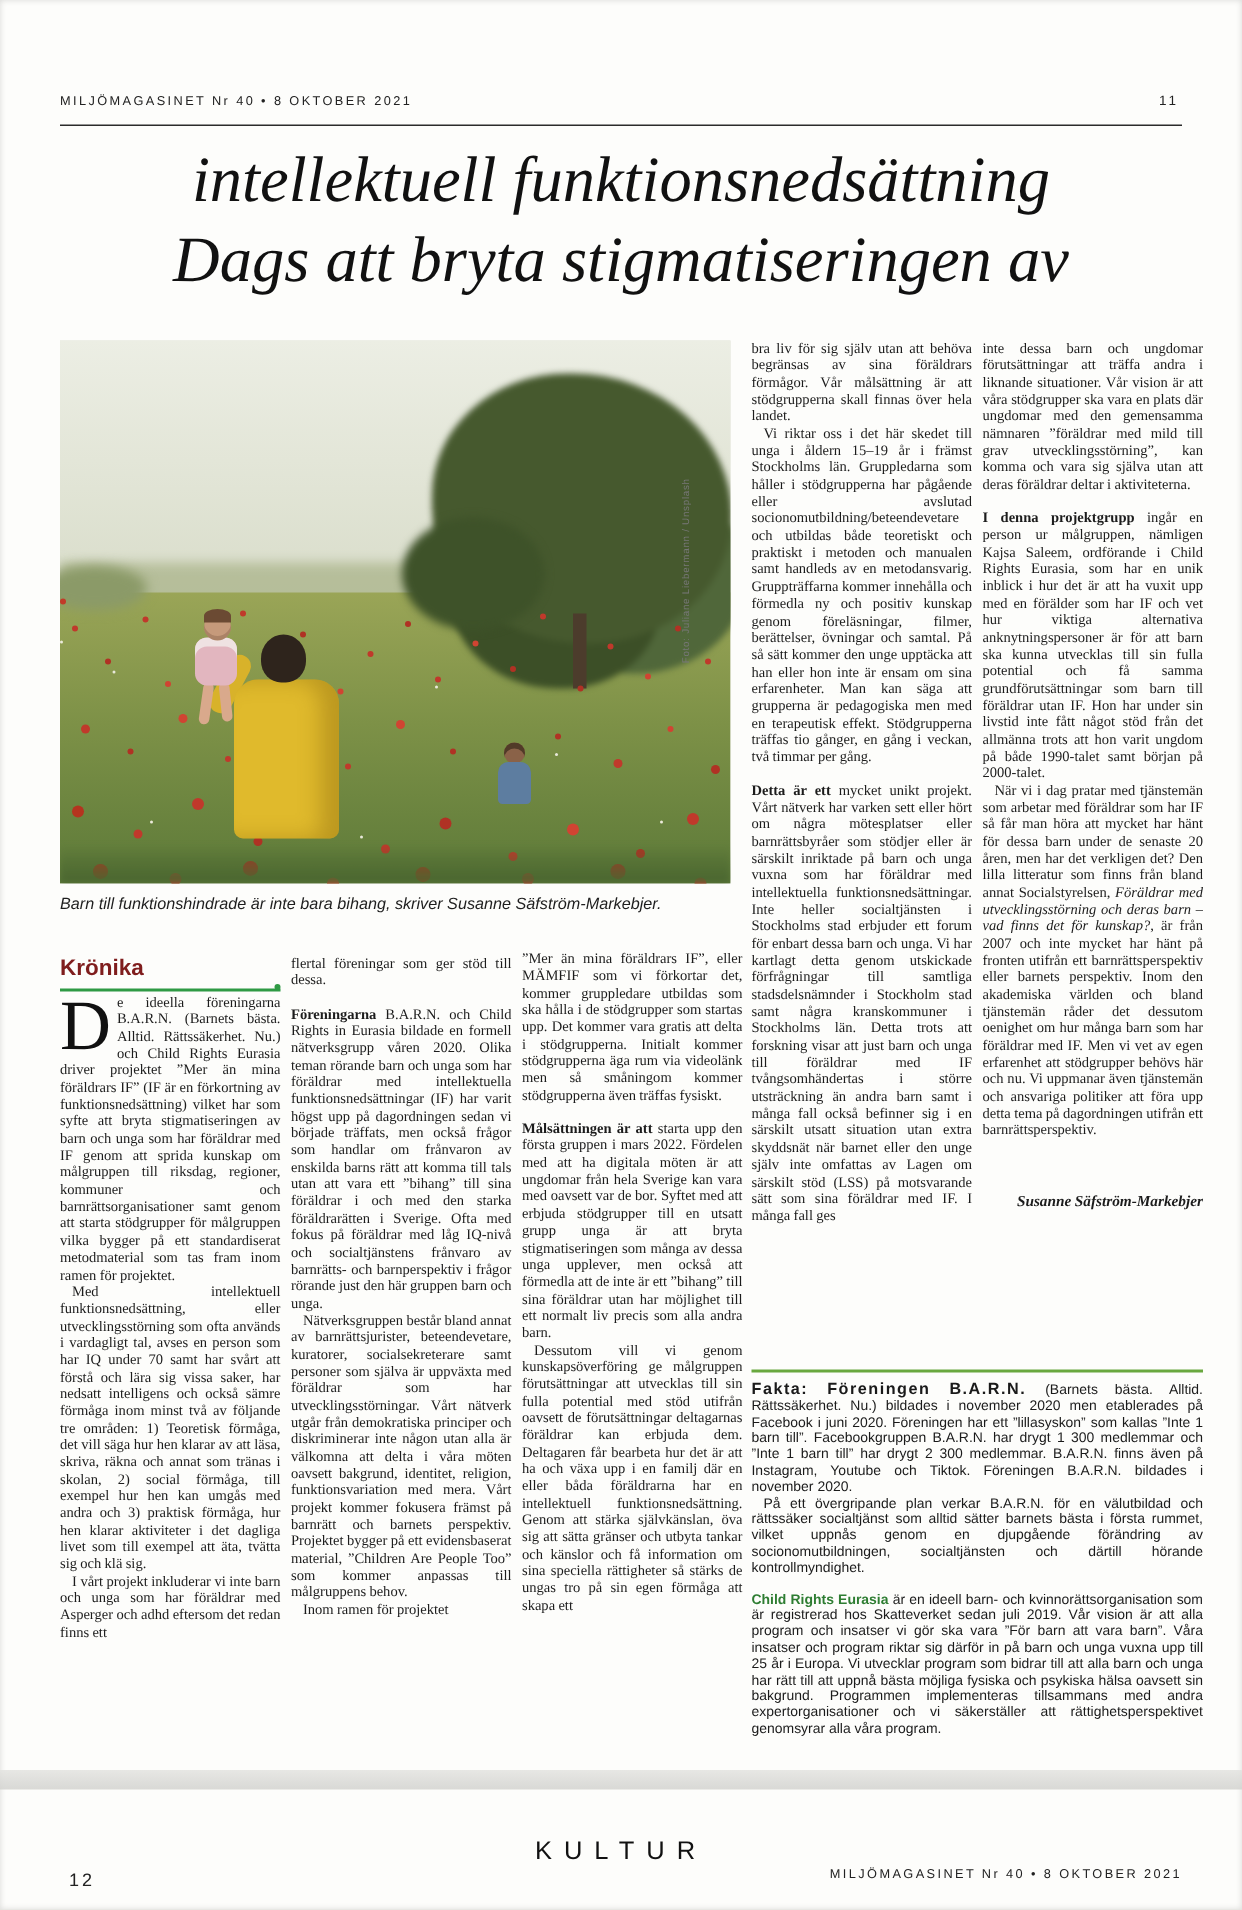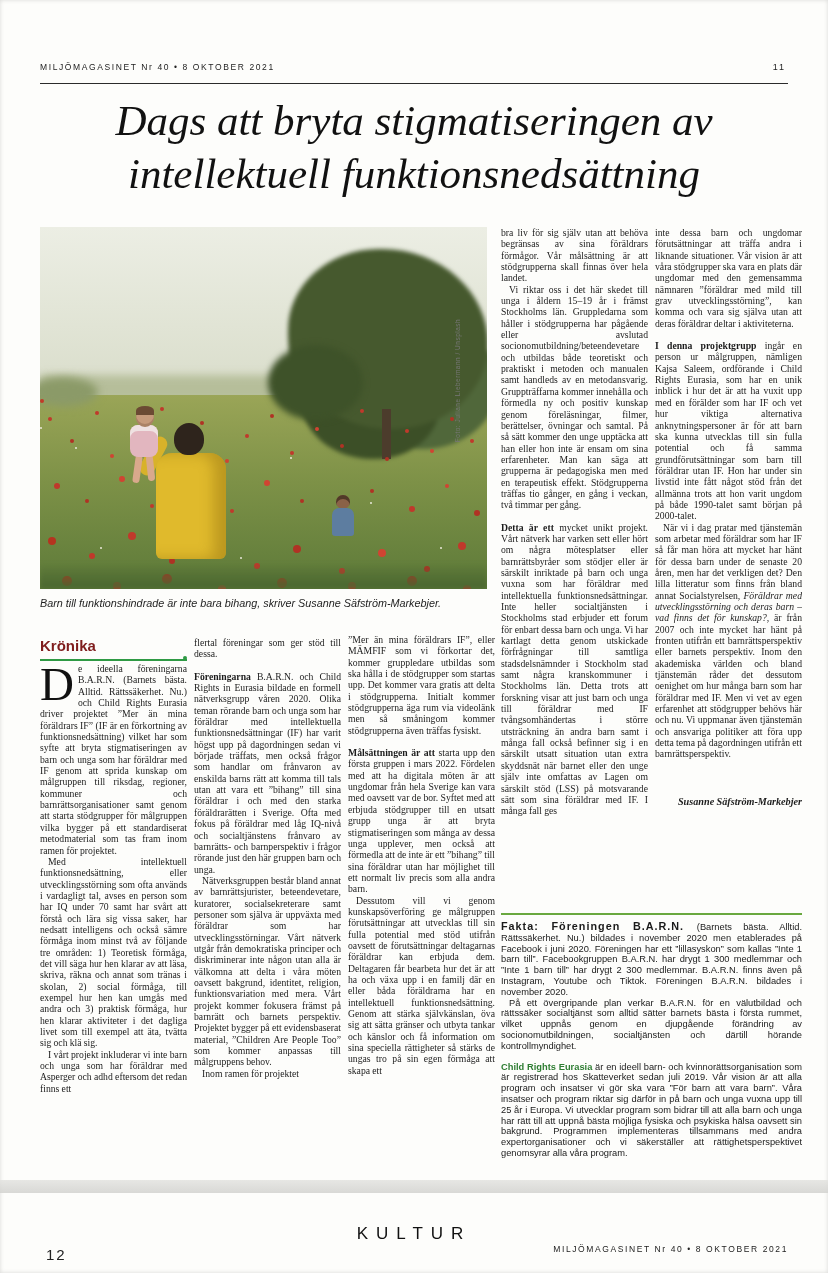--- a/index.html
+++ b/index.html
@@ -87,36 +87,36 @@
   .fakta p{margin:0;}
   .fakta p.ind{text-indent:8px;}
   .fakta p.sb{margin-top:10px;}
   .fakta .w{font-size:10.8px;letter-spacing:1px;}
   
   .scan-band{position:absolute;left:0;right:0;top:1180px;height:13px;
         background:linear-gradient(#e3e3e0,#d2d2cf);opacity:.85;}
   .foot-section{position:absolute;left:0;right:0;top:1224px;text-align:center;
         font-family:"Liberation Sans",sans-serif;font-size:17px;letter-spacing:8px;color:#111;}
   .foot-page{position:absolute;left:46px;top:1246px;font-family:"Liberation Sans",sans-serif;
-        font-size:15px;letter-spacing:2px;color:#222;}
+        font-size:12px;letter-spacing:2px;color:#222;}
   .foot-issue{position:absolute;right:40px;top:1244px;font-family:"Liberation Sans",sans-serif;
         font-size:8.5px;letter-spacing:1.6px;color:#222;}
 </style>
 </head>
 <body>
 
 <div class="page">
 
   <div class="mast-left">MILJÖMAGASINET Nr 40 • 8 OKTOBER 2021</div>
   <div class="mast-page">11</div>
   <div class="mast-rule"></div>
 
   <div class="headline">
+    <div>intellektuell funktionsnedsättning</div>
     <div>Dags att bryta stigmatiseringen av</div>
-    <div>intellektuell funktionsnedsättning</div>
   </div>
 
   <div class="photo">
     <div class="sky"></div>
     <div class="treeline"></div>
     <div class="field"></div>
     <div class="bush-left"></div>
     <div class="bigtree"></div>
     <div class="bigtree2"></div>
     <div class="trunk"></div>

